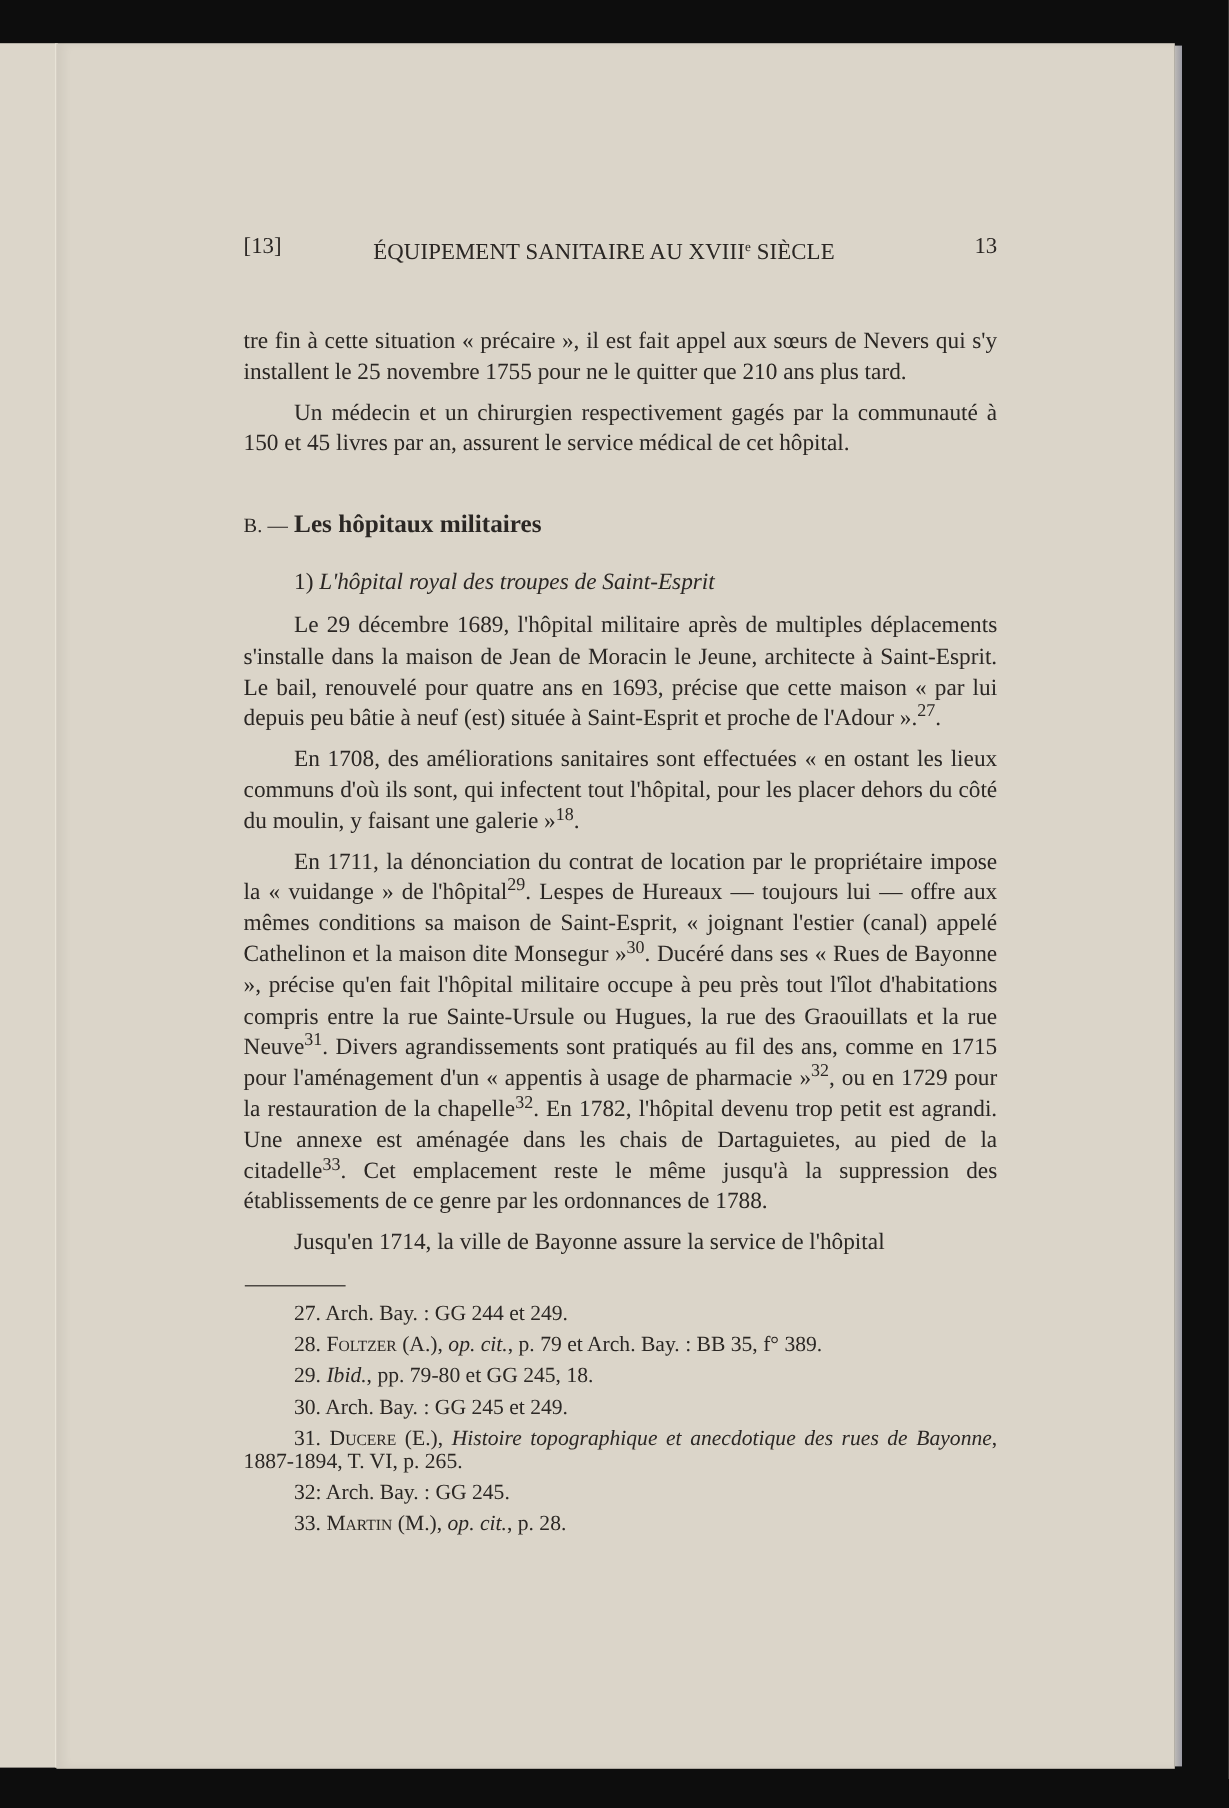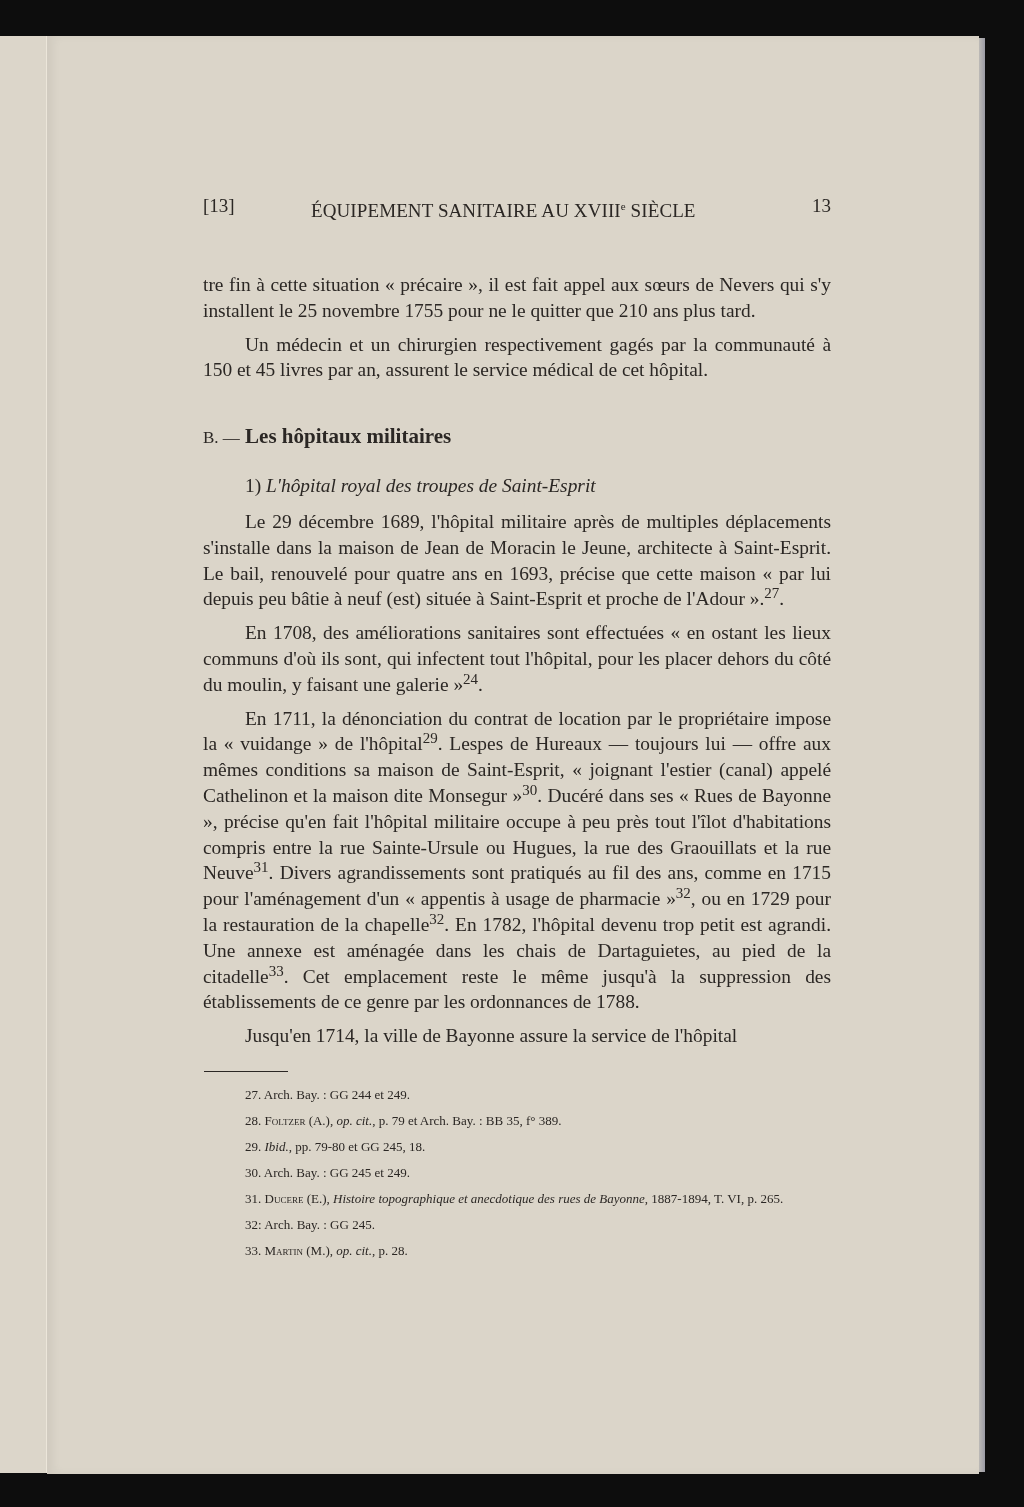--- a/index.html
+++ b/index.html
@@ -44,21 +44,21 @@
   .section-heading .letter { font-size: 17px; }
   .section-heading .title { font-weight: bold; }
   .subsection { margin: 0 0 10px 0; text-indent: 42px; }
   .subsection .title { font-style: italic; }
   .rule {
     position: absolute; top: 1071px; left: 204px; width: 84px; height: 0;
     border-top: 1.5px solid #2b2724;
   }
   .notes {
     position: absolute; top: 1085px; left: 203px; width: 628px;
-    font-size: 13px; line-height: 19px; text-align: justify;
+    font-size: 18px; line-height: 19px; text-align: justify;
   }
   .notes .note { margin: 0 0 7px 0; text-indent: 42px; }
   .notes .sc { font-variant: small-caps; }
   .notes i { font-style: italic; }
 </style>
 </head>
 <body>
 
 <div class="left-page"></div>
 <div class="page"></div>
@@ -79,21 +79,21 @@
     <span class="title">Les hôpitaux militaires</span>
   </div>
 
   <div class="subsection">
     <span>1)</span>
     <span class="title">L'hôpital royal des troupes de Saint-Esprit</span>
   </div>
 
   <p><span>Le 29 décembre 1689, l'hôpital militaire après de multiples déplacements s'installe dans la maison de Jean de Moracin le Jeune, architecte à Saint-Esprit. Le bail, renouvelé pour quatre ans en 1693, précise que cette maison « par lui depuis peu bâtie à neuf (est) située à Saint-Esprit et proche de l'Adour ».</span><sup>27</sup><span>.</span></p>
 
-  <p><span>En 1708, des améliorations sanitaires sont effectuées « en ostant les lieux communs d'où ils sont, qui infectent tout l'hôpital, pour les placer dehors du côté du moulin, y faisant une galerie »</span><sup>24</sup><span>.</span></p>
+  <p><span>En 1708, des améliorations sanitaires sont effectuées « en ostant les lieux communs d'où ils sont, qui infectent tout l'hôpital, pour les placer dehors du côté du moulin, y faisant une galerie »</span><sup>18</sup><span>.</span></p>
 
   <p><span>En 1711, la dénonciation du contrat de location par le propriétaire impose la « vuidange » de l'hôpital</span><sup>29</sup><span>. Lespes de Hureaux — toujours lui — offre aux mêmes conditions sa maison de Saint-Esprit, « joignant l'estier (canal) appelé Cathelinon et la maison dite Monsegur »</span><sup>30</sup><span>. Ducéré dans ses « Rues de Bayonne », précise qu'en fait l'hôpital militaire occupe à peu près tout l'îlot d'habitations compris entre la rue Sainte-Ursule ou Hugues, la rue des Graouillats et la rue Neuve</span><sup>31</sup><span>. Divers agrandissements sont pratiqués au fil des ans, comme en 1715 pour l'aménagement d'un « appentis à usage de pharmacie »</span><sup>32</sup><span>, ou en 1729 pour la restauration de la chapelle</span><sup>32</sup><span>. En 1782, l'hôpital devenu trop petit est agrandi. Une annexe est aménagée dans les chais de Dartaguietes, au pied de la citadelle</span><sup>33</sup><span>. Cet emplacement reste le même jusqu'à la suppression des établissements de ce genre par les ordonnances de 1788.</span></p>
 
   <p>Jusqu'en 1714, la ville de Bayonne assure la service de l'hôpital</p>
 </div>
 
 <div class="rule"></div>
 
 <div class="notes">
   <div class="note"><span>27.</span> <span>Arch. Bay. : GG 244 et 249.</span></div>

